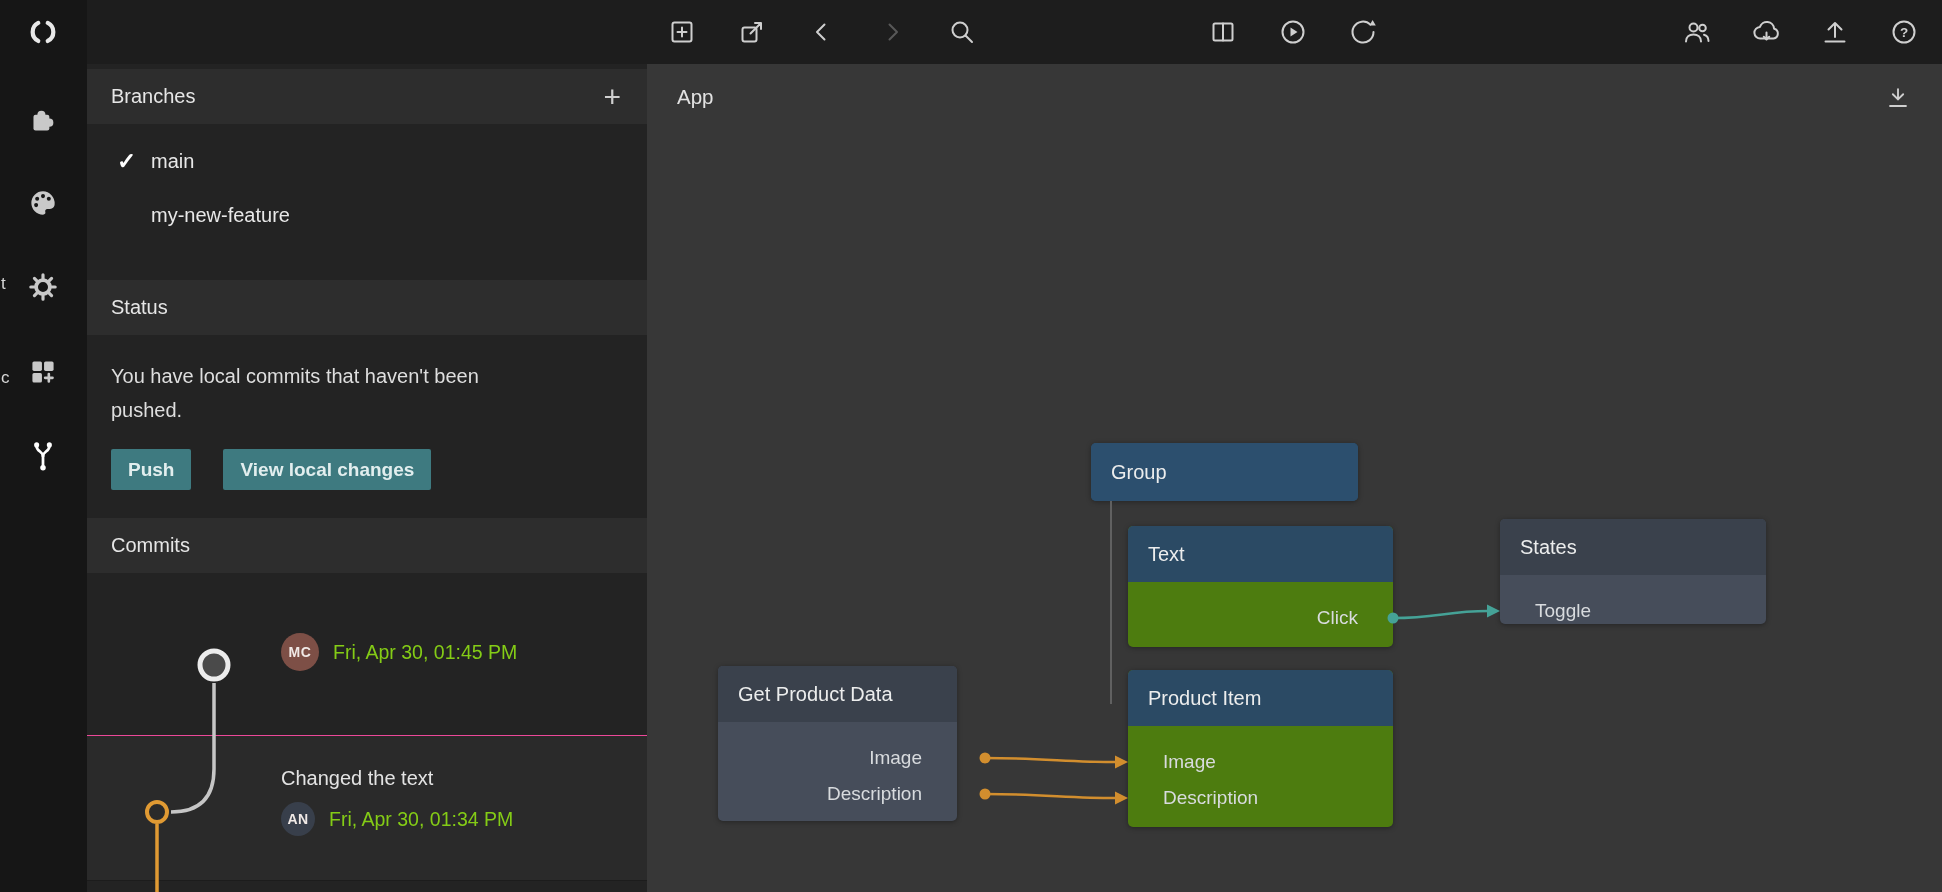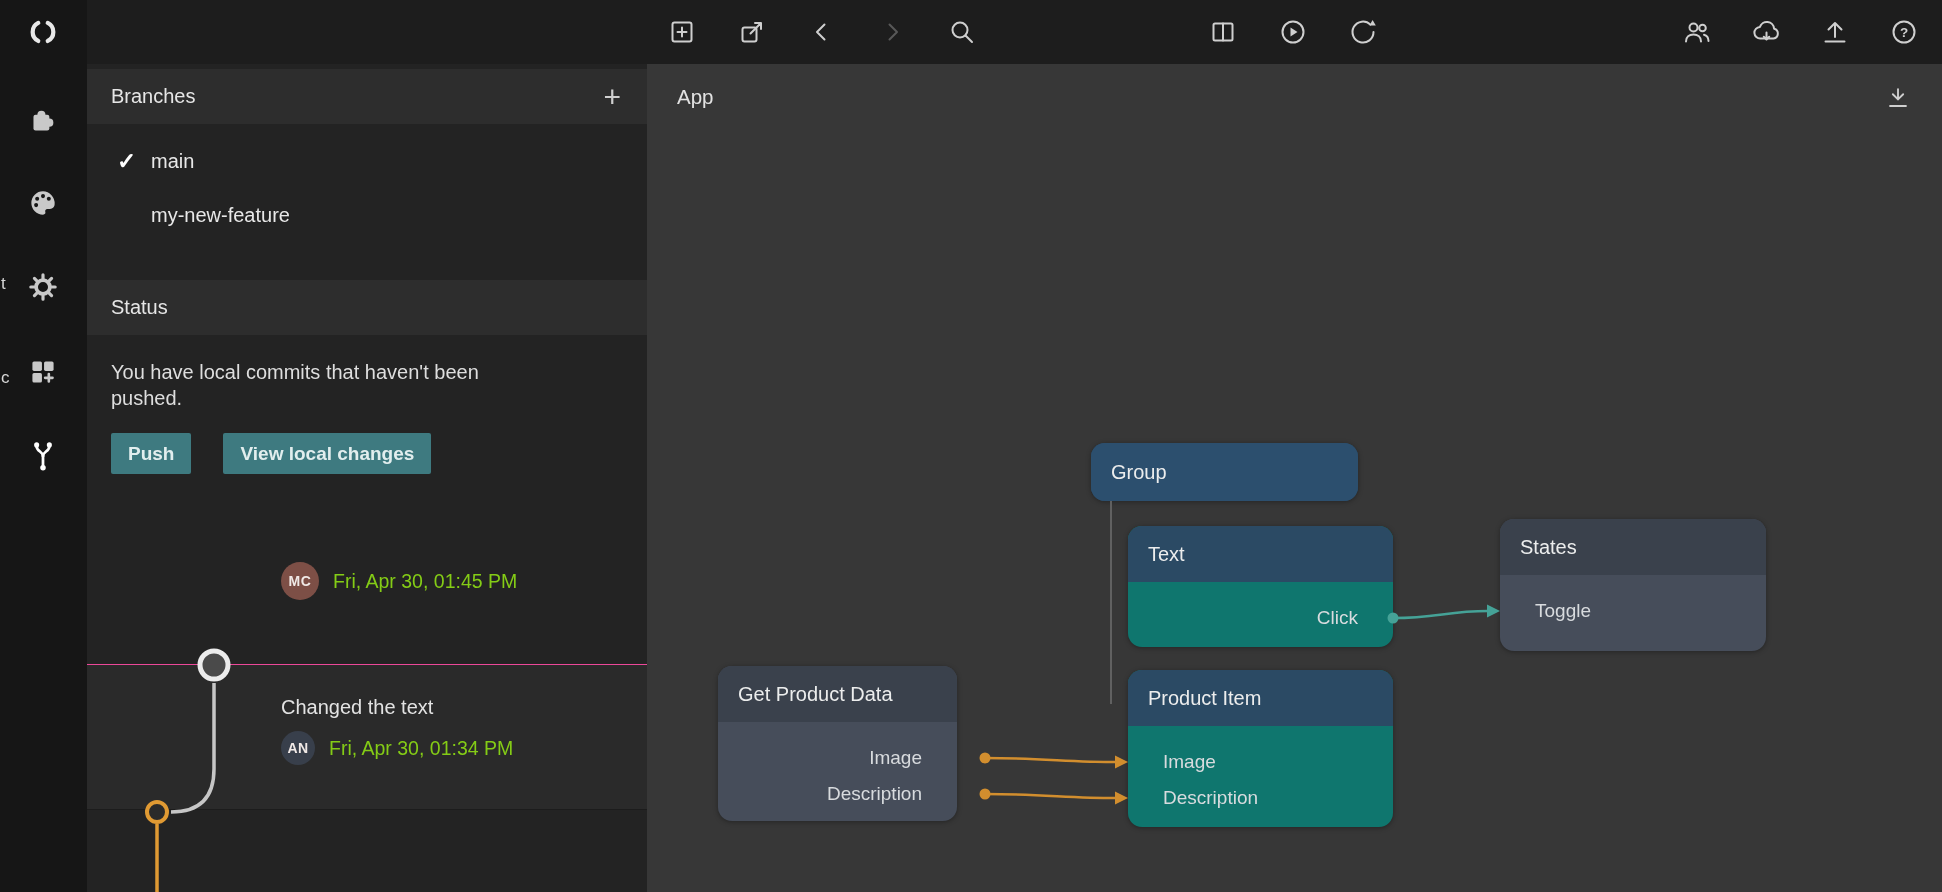--- a/index.html
+++ b/index.html
@@ -24,42 +24,42 @@
   .side-panel{position:absolute;left:87px;top:64px;width:560px;bottom:0;background:#232323;overflow:hidden;z-index:4}
   .section-header{height:55px;background:#2d2d2d;display:flex;align-items:center;justify-content:space-between;padding:0 26px 0 24px;font-size:20px;color:#e6e6e6}
   .hdr-branches{margin-top:5px}
   .hdr-status{margin-top:38px}
   .plus-btn{font-size:30px;font-weight:300;color:#cfcfcf;line-height:1;cursor:pointer}
   .branch-list{padding-top:10px}
   .branch-row{height:54px;display:flex;align-items:center;padding-left:30px;font-size:20px;color:#e8e8e8;cursor:pointer}
   .check{width:34px;font-size:23px;font-weight:bold;color:#fff}
   .check.hidden{visibility:hidden}
   .status-body{padding:24px 40px 28px 24px}
-  .status-msg{font-size:20px;line-height:26px;color:#dedede;max-width:400px}
+  .status-msg{font-size:20px;line-height:34px;color:#dedede;max-width:400px}
   .status-buttons{margin-top:22px;display:flex;gap:32px}
   .btn{background:#3E7A80;color:#e2eeee;font-size:19px;font-weight:bold;height:41px;padding:8px 17px;display:flex;align-items:center;border-radius:2px;cursor:pointer;white-space:nowrap}
   .commit-row{position:relative;padding-left:194px}
   .commit-row.r1{height:162px;background:#232323;padding-top:48px}
   .commit-row.r2{height:145px;background:#2a2a2a;border-top:1px solid #ec4899;padding-top:31px}
   .commit-row.r3{height:13px;background:#232323;border-top:1px solid #1c1c1c;padding:0}
   .commit-msg{font-size:20px;color:#e3e3e3}
   .commit-meta{margin-top:12px;display:flex;align-items:center;gap:14px}
   .avatar{width:38px;height:38px;border-radius:50%;display:flex;align-items:center;justify-content:center;font-size:14px;font-weight:bold;letter-spacing:.5px;color:#f0e9e6;flex:0 0 auto}
   .avatar.a0{background:#7d4f46}
   .avatar.a1{background:#383f4b;width:34px;height:34px}
   .commit-date{font-size:19.5px;color:#84cc16}
   .commit-graph{position:absolute;left:0;top:509px;z-index:3;pointer-events:none}
 
   
   .canvas{position:absolute;left:647px;top:64px;right:0;bottom:0;background:#373737}
   .breadcrumb{position:absolute;left:30px;top:21px;font-size:20.5px;color:#e2e2e2;cursor:pointer;z-index:4}
   .dl-btn{position:absolute;right:24px;top:14px;width:40px;height:40px;display:flex;align-items:center;justify-content:center;cursor:pointer;z-index:4}
-  .node{position:absolute;border-radius:14px;box-shadow:0 1px 5px rgba(0,0,0,.35);overflow:hidden;z-index:1;cursor:pointer}
+  .node{position:absolute;border-radius:5px;box-shadow:0 1px 5px rgba(0,0,0,.35);overflow:hidden;z-index:1;cursor:pointer}
   .node-header{height:56px;display:flex;align-items:center;padding:0 20px;font-size:20px;color:#eceded}
-  .node.visual{background:#0f766e}.node.visual .node-header{background:#2B4A64}
+  .node.visual{background:#4d7c0f}.node.visual .node-header{background:#2B4A64}
   .node.logic{background:#464D5A}.node.logic .node-header{background:#3A414C}
   .node.n-group{background:#2C4F6E}.node.n-group .node-header{background:#2C4F6E;height:100%}
   .node-body{padding-top:18px}
   .port-row{height:36px;display:flex;align-items:center;font-size:19px;color:#d8dbde;padding:0 35px}
   .port-row.out{justify-content:flex-end}
   .conn-layer{position:absolute;inset:0;pointer-events:none;z-index:3}
 </style>
 </head>
 <body>
 
@@ -226,20 +226,23 @@
       <span>Status</span>
     </div>
     <div class="status-body">
       <div class="status-msg">You have local commits that haven't been pushed.</div>
       <div class="status-buttons">
         <div class="btn">Push</div>
         <div class="btn">View local changes</div>
       </div>
     </div>
 
+    <div class="section-header">
+      <span>Commits</span>
+    </div>
     <div class="commit-row r1">
       <div class="commit-meta">
         <div class="avatar a0">MC</div>
         <div class="commit-date">Fri, Apr 30, 01:45 PM</div>
       </div>
     </div>
     <div class="commit-row r2">
       <div class="commit-msg">Changed the text</div>
       <div class="commit-meta">
         <div class="avatar a1">AN</div>
@@ -274,21 +277,21 @@
       <div class="node-header">
         <span>Text</span>
       </div>
       <div class="node-body">
         <div class="port-row out">
           <span>Click</span>
         </div>
       </div>
     </div>
 
-    <div class="node logic" style="left:853px;top:455px;width:266px;height:132px">
+    <div class="node logic" style="left:853px;top:455px;width:266px;height:105px">
       <div class="node-header">
         <span>States</span>
       </div>
       <div class="node-body">
         <div class="port-row in">
           <span>Toggle</span>
         </div>
       </div>
     </div>
 

